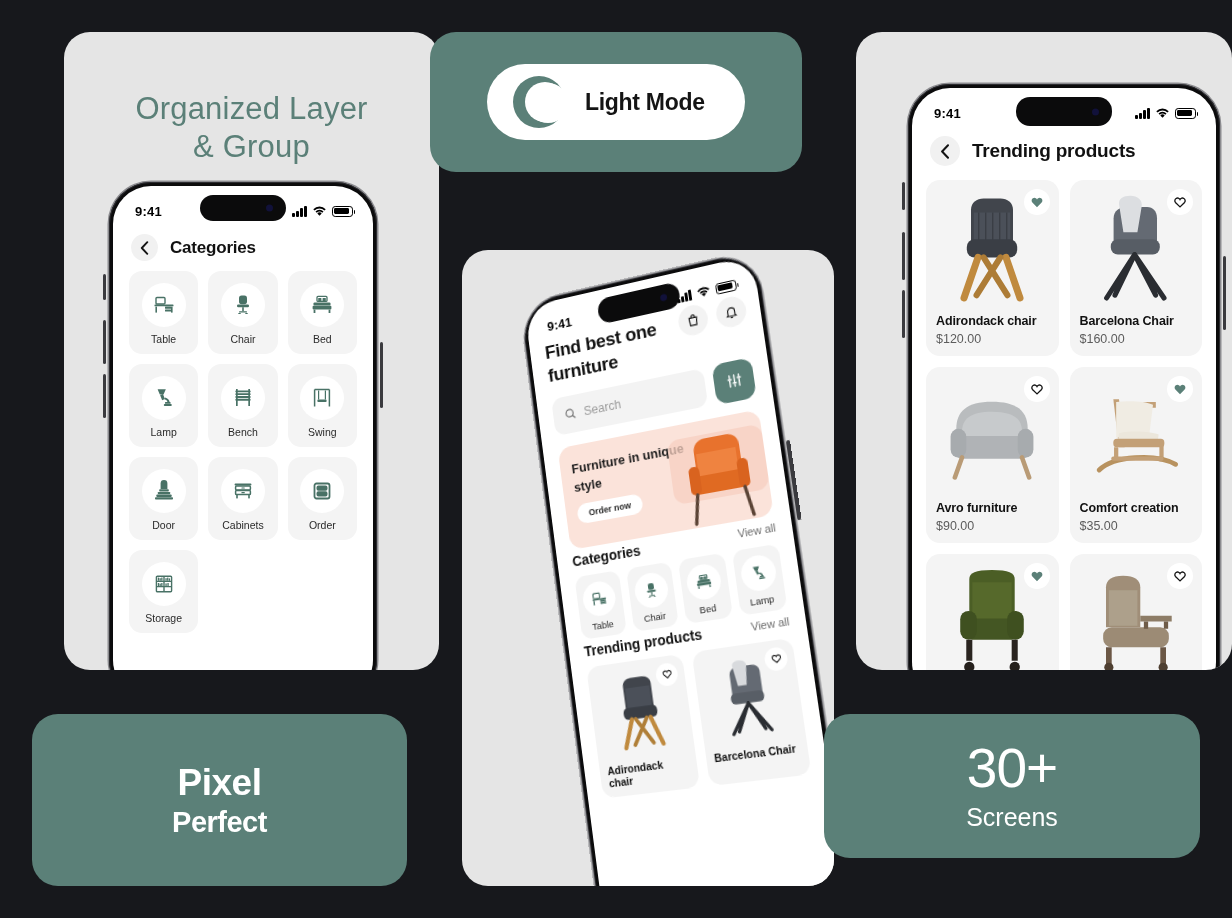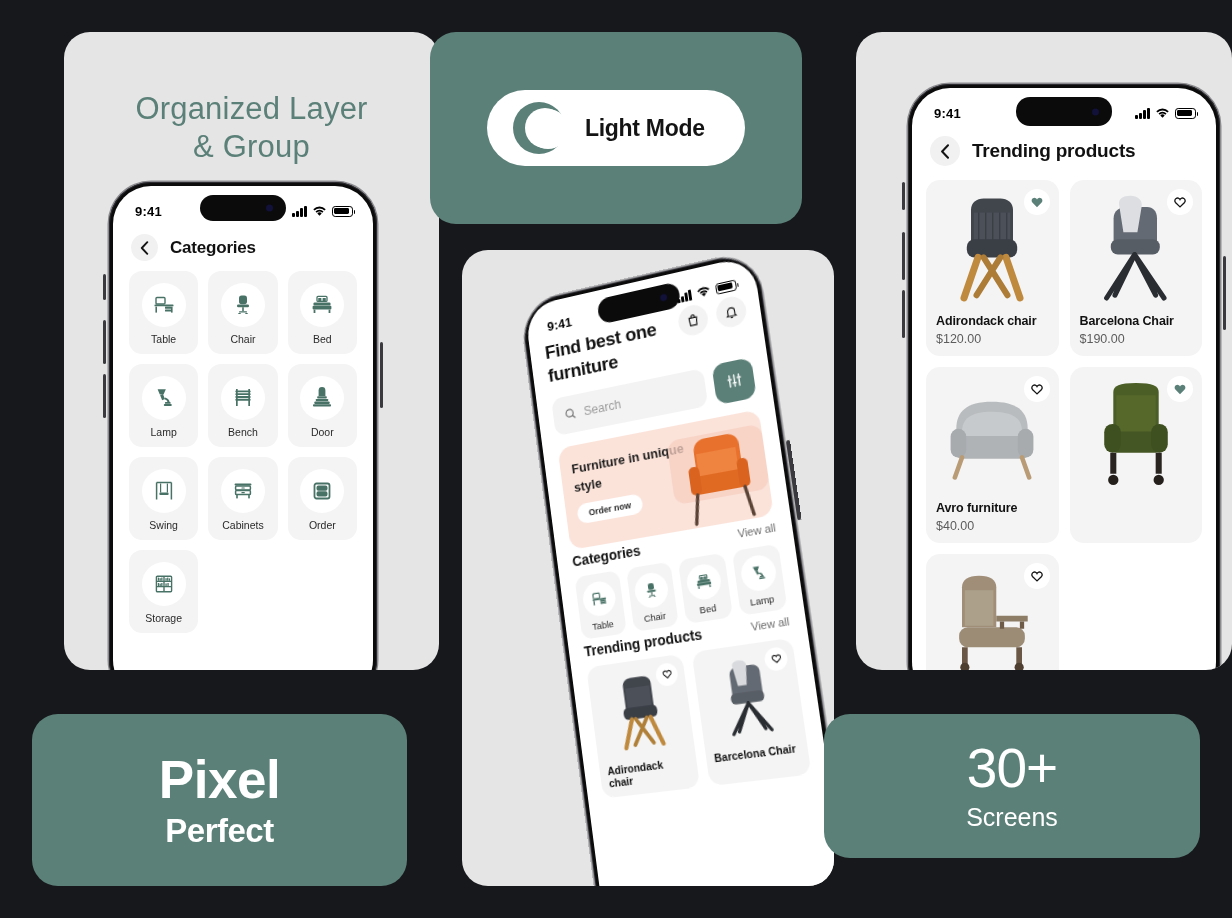--- a/index.html
+++ b/index.html
@@ -58,21 +58,21 @@
   
   .catgrid { display:grid; grid-template-columns:repeat(3,1fr); gap:10px; padding:0 16px; }
   .cat { background:#f4f4f4; border-radius:13px; padding:11px 4px 8px; text-align:center;
          border:1.3px solid transparent; }
   .cat.sel { background:#fafafa; border-color:#7b9a92; }
   .cat .bubble { width:44px; height:44px; border-radius:50%; background:#fff; margin:0 auto 6px;
                  display:flex; align-items:center; justify-content:center; }
   .cat .lbl { font-size:10.5px; color:#2a2a2a; }
 
   
-  #p-light { left:430px; top:32px; width:372px; height:192px; }
+  #p-light { left:430px; top:32px; width:372px; height:140px; }
   .pill { position:absolute; left:50%; top:50%; transform:translate(-50%,-50%);
           background:#fff; border-radius:60px; height:76px; width:258px;
           display:flex; align-items:center; gap:20px; padding:0 26px; }
   .moon { width:52px; height:52px; border-radius:50%; background:#5b8078; position:relative; flex:0 0 auto; }
   .moon::after { content:""; position:absolute; left:12px; top:6px; width:40px; height:40px;
                  border-radius:50%; background:#fff; }
   .moon::before { content:""; position:absolute; left:4px; top:4px; width:44px; height:44px;
                  border-radius:50%; background:#5b8078; }
   .moon i { position:absolute; left:15px; top:7px; width:40px; height:40px;
             border-radius:50%; background:#fff; z-index:2; display:block; }
@@ -126,22 +126,22 @@
   .prod .nm { font-size:12.5px; font-weight:700; color:#111; margin-top:6px; letter-spacing:-.1px; }
   .prod .pr { font-size:12.5px; color:#5c5c5c; margin-top:4px; }
   .hbtn { position:absolute; right:9px; top:9px; width:26px; height:26px; border-radius:50%;
           background:#fff; display:flex; align-items:center; justify-content:center; }
 
   
   #p-pixel  { left:32px;  top:714px; width:375px; height:172px; }
   #p-screens{ left:824px; top:714px; width:376px; height:144px;padding-left:28px; }
   .bigcard-txt { position:absolute; inset:0; display:flex; flex-direction:column;
                  align-items:center; justify-content:center; color:#fff; text-align:center; }
-  .bigcard-txt .l1 { font-size:53px; font-weight:700; line-height:1.18; letter-spacing:-.5px; }
-  .bigcard-txt .l2 { font-size:33px; font-weight:700; line-height:1.18; letter-spacing:-.5px; }
+  .bigcard-txt .l1 { font-size:37px; font-weight:700; line-height:1.18; letter-spacing:-.5px; }
+  .bigcard-txt .l2 { font-size:29px; font-weight:700; line-height:1.18; letter-spacing:-.5px; }
   .num { font-size:55px; font-weight:400; line-height:1.05; letter-spacing:-1px; }
   .scr { font-size:25px; font-weight:400; margin-top:6px; }
 </style>
 </head>
 <body>
 
 <div class="stage">
 
   <div class="panel mint" id="p-left-top">
     <div class="headline">
@@ -252,40 +252,40 @@
                 <rect x="5" y="3" width="1.7" height="17"></rect>
                 <rect x="17.3" y="3" width="1.7" height="17"></rect>
               </svg>
             </div>
             <div class="lbl">Bench</div>
           </div>
 
 
           <div class="cat">
             <div class="bubble">
+              <svg width="24" height="24" viewBox="0 0 24 24" fill="none" stroke="#497266" stroke-width="1.5">
+                <path d="M4.6 3.4v17M19.4 3.4v17M4.6 3.6h14.8"></path>
+                <path d="M8.6 4.4v9.2M15.4 4.4v9.2" stroke-width="1.2"></path>
+                <rect x="7.4" y="13.6" width="9.2" height="2.4" rx=".8" fill="#497266" stroke="none"></rect>
+              </svg>
+            </div>
+            <div class="lbl">Swing</div>
+          </div>
+
+          <div class="cat">
+            <div class="bubble">
               <svg width="24" height="24" viewBox="0 0 24 24" fill="#497266">
                 <path d="M8.6 4.5a3.4 3.4 0 0 1 6.8 0v5.4H8.6z"></path>
                 <rect x="7.2" y="10.2" width="9.6" height="2.3" rx=".7"></rect>
                 <rect x="5.8" y="12.9" width="12.4" height="2.3" rx=".7"></rect>
                 <rect x="4.4" y="15.6" width="15.2" height="2.3" rx=".7"></rect>
                 <rect x="3" y="18.3" width="18" height="2.3" rx=".8"></rect>
               </svg>
             </div>
             <div class="lbl">Door</div>
-          </div>
-
-          <div class="cat">
-            <div class="bubble">
-              <svg width="24" height="24" viewBox="0 0 24 24" fill="none" stroke="#497266" stroke-width="1.5">
-                <path d="M4.6 3.4v17M19.4 3.4v17M4.6 3.6h14.8"></path>
-                <path d="M8.6 4.4v9.2M15.4 4.4v9.2" stroke-width="1.2"></path>
-                <rect x="7.4" y="13.6" width="9.2" height="2.4" rx=".8" fill="#497266" stroke="none"></rect>
-              </svg>
-            </div>
-            <div class="lbl">Swing</div>
           </div>
 
           <div class="cat">
             <div class="bubble">
               <svg width="24" height="24" viewBox="0 0 24 24" fill="#497266">
                 <rect x="3.6" y="4.4" width="16.8" height="2.2" rx=".8"></rect>
                 <rect x="4.6" y="7" width="14.8" height="4" rx=".9" fill="none" stroke="#497266" stroke-width="1.5"></rect>
                 <rect x="10.4" y="8.5" width="3.4" height="1.1" rx=".5"></rect>
                 <rect x="4.6" y="11.6" width="14.8" height="4" rx=".9" fill="none" stroke="#497266" stroke-width="1.5"></rect>
                 <rect x="10.4" y="13.1" width="3.4" height="1.1" rx=".5"></rect>
@@ -588,43 +588,64 @@
             </div>
             <div class="imgbox">
               <svg width="92" height="112" viewBox="0 0 60 80">
                 <path d="M14 18c0-5 4-8 9-8h15c4 0 7 3 7 8v20H14z" fill="#646a73"></path>
                 <path d="M18 9c-1-5 3-7 8-7s9 3 8 8l-3 18H21z" fill="#dcdee1"></path>
                 <rect x="12" y="33" width="35" height="11" rx="5" fill="#575d65"></rect>
                 <path d="M29 44 9 75M29 44l21 31M29 44 15 73M29 44l15 29" stroke="#2a2d32" stroke-width="3.6" stroke-linecap="round"></path>
               </svg>
             </div>
             <div class="nm">Barcelona Chair</div>
-            <div class="pr">$190.00</div>
+            <div class="pr">$160.00</div>
           </div>
 
           <div class="prod">
             <div class="hbtn">
               <svg width="14" height="14" viewBox="0 0 16 16" fill="none" stroke="#141414" stroke-width="1.5">
                 <path d="M8 13.6 2.8 8.5a3.1 3.1 0 1 1 5.2-3.3 3.1 3.1 0 1 1 5.2 3.3z"></path>
               </svg>
             </div>
             <div class="imgbox">
               <svg width="100" height="96" viewBox="0 0 70 62">
                 <path d="M10 26c0-12 7-19 25-19s25 7 25 19v10H10z" fill="#b9bcbe"></path>
                 <path d="M14 28c0-9 6-14 21-14s21 5 21 14v6H14z" fill="#c7cacc"></path>
                 <rect x="7" y="31" width="56" height="16" rx="8" fill="#b0b3b6"></rect>
                 <rect x="6" y="26" width="11" height="20" rx="5.5" fill="#a7abae"></rect>
                 <rect x="53" y="26" width="11" height="20" rx="5.5" fill="#a7abae"></rect>
                 <path d="M14 46 9 60M56 46l5 14" stroke="#b99b76" stroke-width="3.2" stroke-linecap="round"></path>
               </svg>
             </div>
             <div class="nm">Avro furniture</div>
-            <div class="pr">$40.00</div>
-          </div>
-
+            <div class="pr">$90.00</div>
+          </div>
+
+          <div class="prod">
+            <div class="hbtn">
+              <svg width="14" height="14" viewBox="0 0 16 16" fill="#5b8078">
+                <path d="M8 13.9 2.7 8.6a3.2 3.2 0 1 1 5.3-3.4 3.2 3.2 0 1 1 5.3 3.4z"></path>
+              </svg>
+            </div>
+            <div class="imgbox">
+              <svg width="102" height="96" viewBox="0 0 72 64">
+                <path d="M20 6h4l4 34h-4z" fill="#c3a077"></path>
+                <path d="M24 8h26v4H24z" fill="#c3a077"></path>
+                <path d="M22 8c8-1 20-1 26 2l-3 24c-8-2-16-2-23-1z" fill="#f0ece3"></path>
+                <path d="M24 30c10-2 22-1 28 1l-1 7c-9-2-20-3-28-1z" fill="#ece7dc"></path>
+                <rect x="20" y="34" width="36" height="6" rx="2.5" fill="#c3a077"></rect>
+                <path d="M22 40v10M54 38v12" stroke="#c3a077" stroke-width="3"></path>
+                <path d="M10 56c10-10 40-12 54-4" stroke="#b8925f" stroke-width="3.4" fill="none" stroke-linecap="round"></path>
+                <path d="M20 48h34" stroke="#c3a077" stroke-width="3" stroke-linecap="round"></path>
+              </svg>
+            </div>
+            <div class="nm">Comfort creation</div>
+            <div class="pr">$35.00</div>
+          </div>
 
           <div class="prod">
             <div class="hbtn">
               <svg width="14" height="14" viewBox="0 0 16 16" fill="#5b8078">
                 <path d="M8 13.9 2.7 8.6a3.2 3.2 0 1 1 5.3-3.4 3.2 3.2 0 1 1 5.3 3.4z"></path>
               </svg>
             </div>
             <div class="imgbox">
               <svg width="92" height="112" viewBox="0 0 60 74">
                 <path d="M15 8c0-4 4-6 15-6s15 2 15 6v32H15z" fill="#4b5e25"></path>

